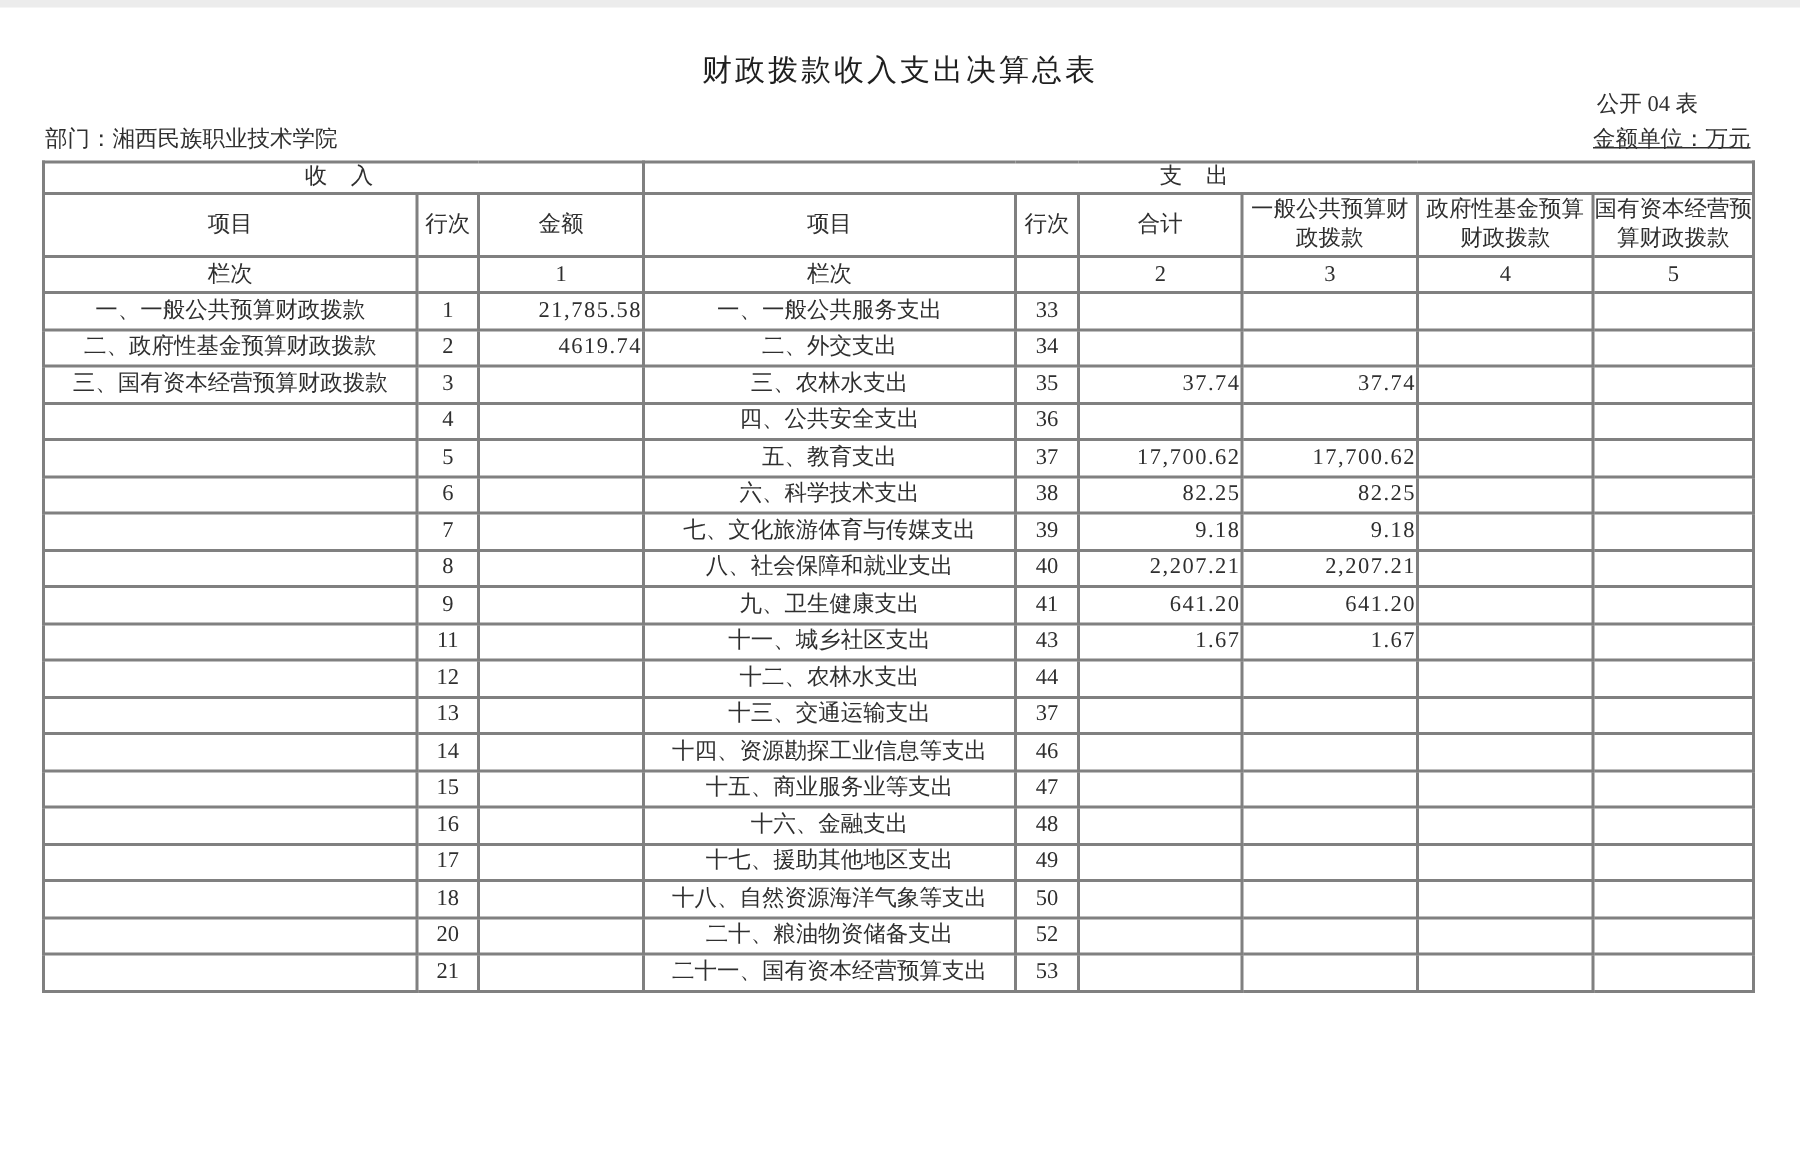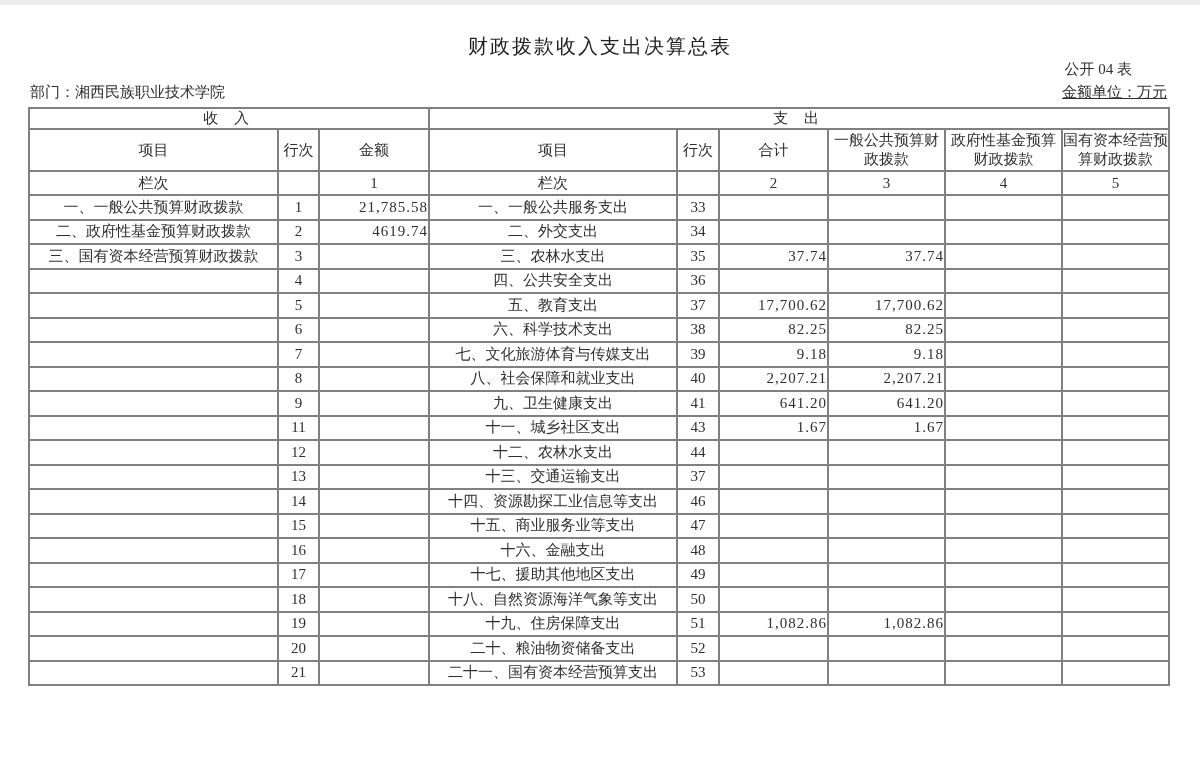--- a/index.html
+++ b/index.html
@@ -272,31 +272,20 @@
         <td class="amt"></td>
         <td class="item">十八、自然资源海洋气象等支出</td>
         <td class="rowno">50</td>
         <td class="amt"></td>
         <td class="amt amt-pad"></td>
         <td class="amt amt-pad"></td>
         <td class="amt amt-pad"></td>
       </tr>
       <tr class="data-row">
         <td class="item"></td>
-        <td class="rowno">19</td>
-        <td class="amt"></td>
-        <td class="item">十九、住房保障支出</td>
-        <td class="rowno">51</td>
-        <td class="amt">1,082.86</td>
-        <td class="amt amt-pad">1,082.86</td>
-        <td class="amt amt-pad"></td>
-        <td class="amt amt-pad"></td>
-      </tr>
-      <tr class="data-row">
-        <td class="item"></td>
         <td class="rowno">20</td>
         <td class="amt"></td>
         <td class="item">二十、粮油物资储备支出</td>
         <td class="rowno">52</td>
         <td class="amt"></td>
         <td class="amt amt-pad"></td>
         <td class="amt amt-pad"></td>
         <td class="amt amt-pad"></td>
       </tr>
       <tr class="data-row">

